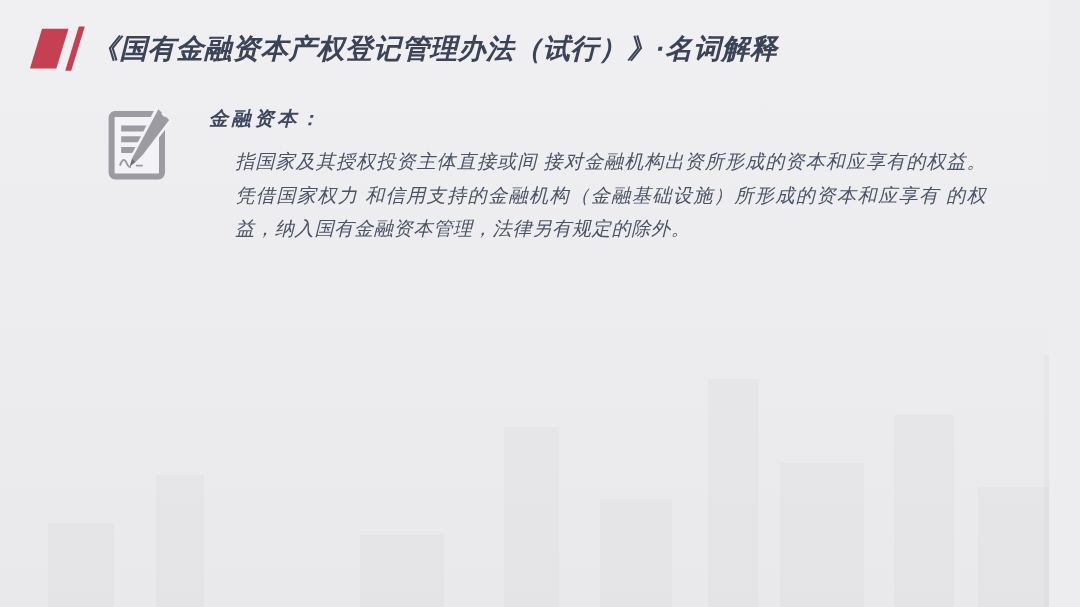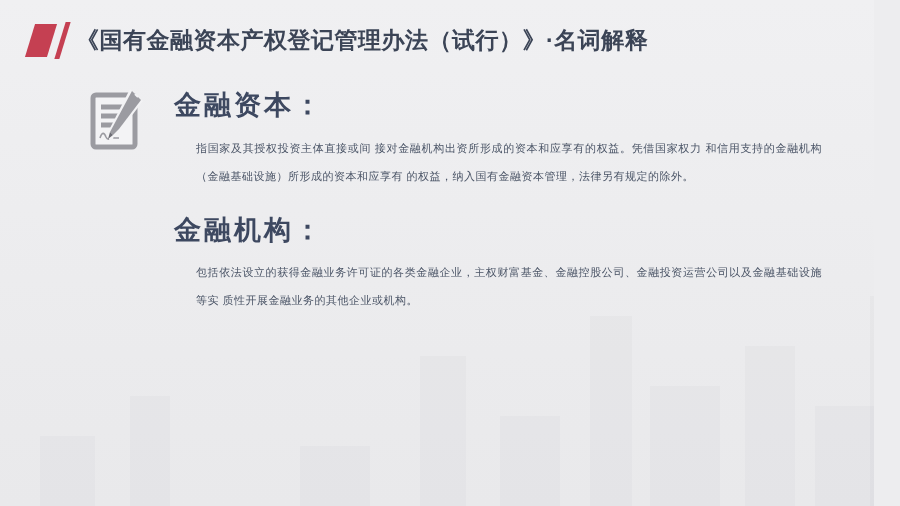--- a/index.html
+++ b/index.html
@@ -5,20 +5,21 @@
   html,body{margin:0;padding:0;}
   body{
     width:900px;height:506px;overflow:hidden;
     font-family:"Liberation Sans","DejaVu Sans",sans-serif;
     background:#ededef;
   }
   .slide{
     position:relative;width:874px;height:506px;
     background:linear-gradient(180deg,#f0f0f2 0%,#ececee 55%,#e9e9eb 100%);
     overflow:hidden;
+    font-style:italic;
   }
   
   .skyline{position:absolute;left:0;bottom:0;width:100%;height:220px;pointer-events:none;}
   .skyline .b{position:absolute;bottom:0;background:#8a93a5;opacity:.05;}
   .b1{left:40px;width:55px;height:70px;}
   .b2{left:130px;width:40px;height:110px;opacity:.04;}
   .b3{left:300px;width:70px;height:60px;}
   .b4{left:420px;width:46px;height:150px;opacity:.04;}
   .b5{left:500px;width:60px;height:90px;}
   .b6{left:590px;width:42px;height:190px;opacity:.05;}
@@ -37,26 +38,26 @@
     margin:0 0 0 6px;font-size:23px;font-weight:bold;color:#3b4456;
     letter-spacing:.5px;white-space:nowrap;
   }
 
   
   .content{position:absolute;left:86px;top:86px;display:flex;}
   .icon-col{width:66px;flex:0 0 auto;padding-top:2px;}
   .sections{width:648px;margin-left:22px;}
   .section{margin-bottom:26px;}
   .section-heading{
-    margin:0;font-size:27px;font-weight:bold;color:#3d4860;
+    margin:0;font-size:16px;font-weight:bold;color:#3d4860;
     letter-spacing:3px;line-height:1.1;
   }
   .section:first-child .section-heading{margin-top:5px;}
   .section-body{
-    margin:13px 0 0 22px;font-size:11px;color:#4a5466;
+    margin:13px 0 0 22px;font-size:16px;color:#4a5466;
     line-height:28px;letter-spacing:.5px;text-align:justify;
   }
 </style>
 </head>
 <body>
 
 <div class="slide">
 
   <div class="skyline">
     <div class="b b1"></div>
@@ -101,23 +102,19 @@
       </svg>
     </div>
 
     <div class="sections">
 
       <section class="section">
         <h2 class="section-heading">金融资本：</h2>
         <p class="section-body">指国家及其授权投资主体直接或间 接对金融机构出资所形成的资本和应享有的权益。凭借国家权力 和信用支持的金融机构（金融基础设施）所形成的资本和应享有 的权益，纳入国有金融资本管理，法律另有规定的除外。</p>
       </section>
 
-      <section class="section">
-        <h2 class="section-heading">金融机构：</h2>
-        <p class="section-body">包括依法设立的获得金融业务许可证的各类金融企业，主权财富基金、金融控股公司、金融投资运营公司以及金融基础设施等实 质性开展金融业务的其他企业或机构。</p>
-      </section>
 
       <section class="section">
       </section>
 
     </div>
   </div>
 </div>
 
 </body></html>

